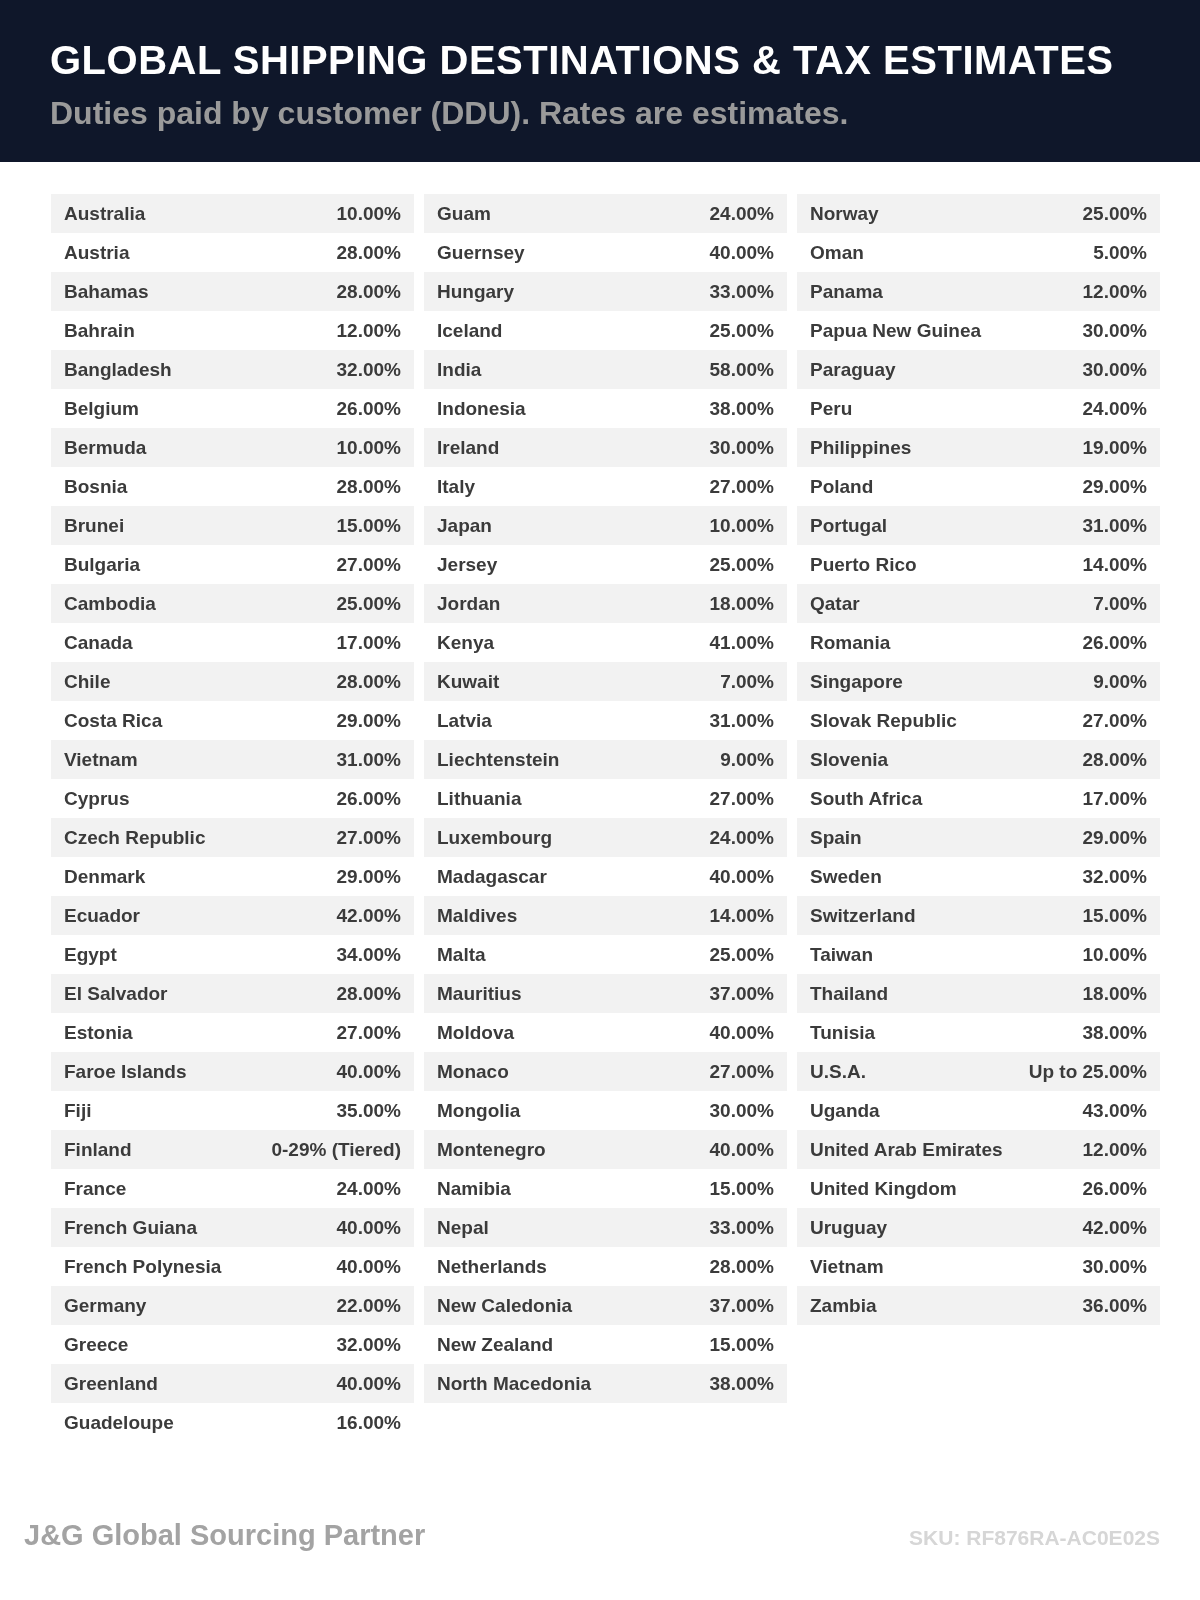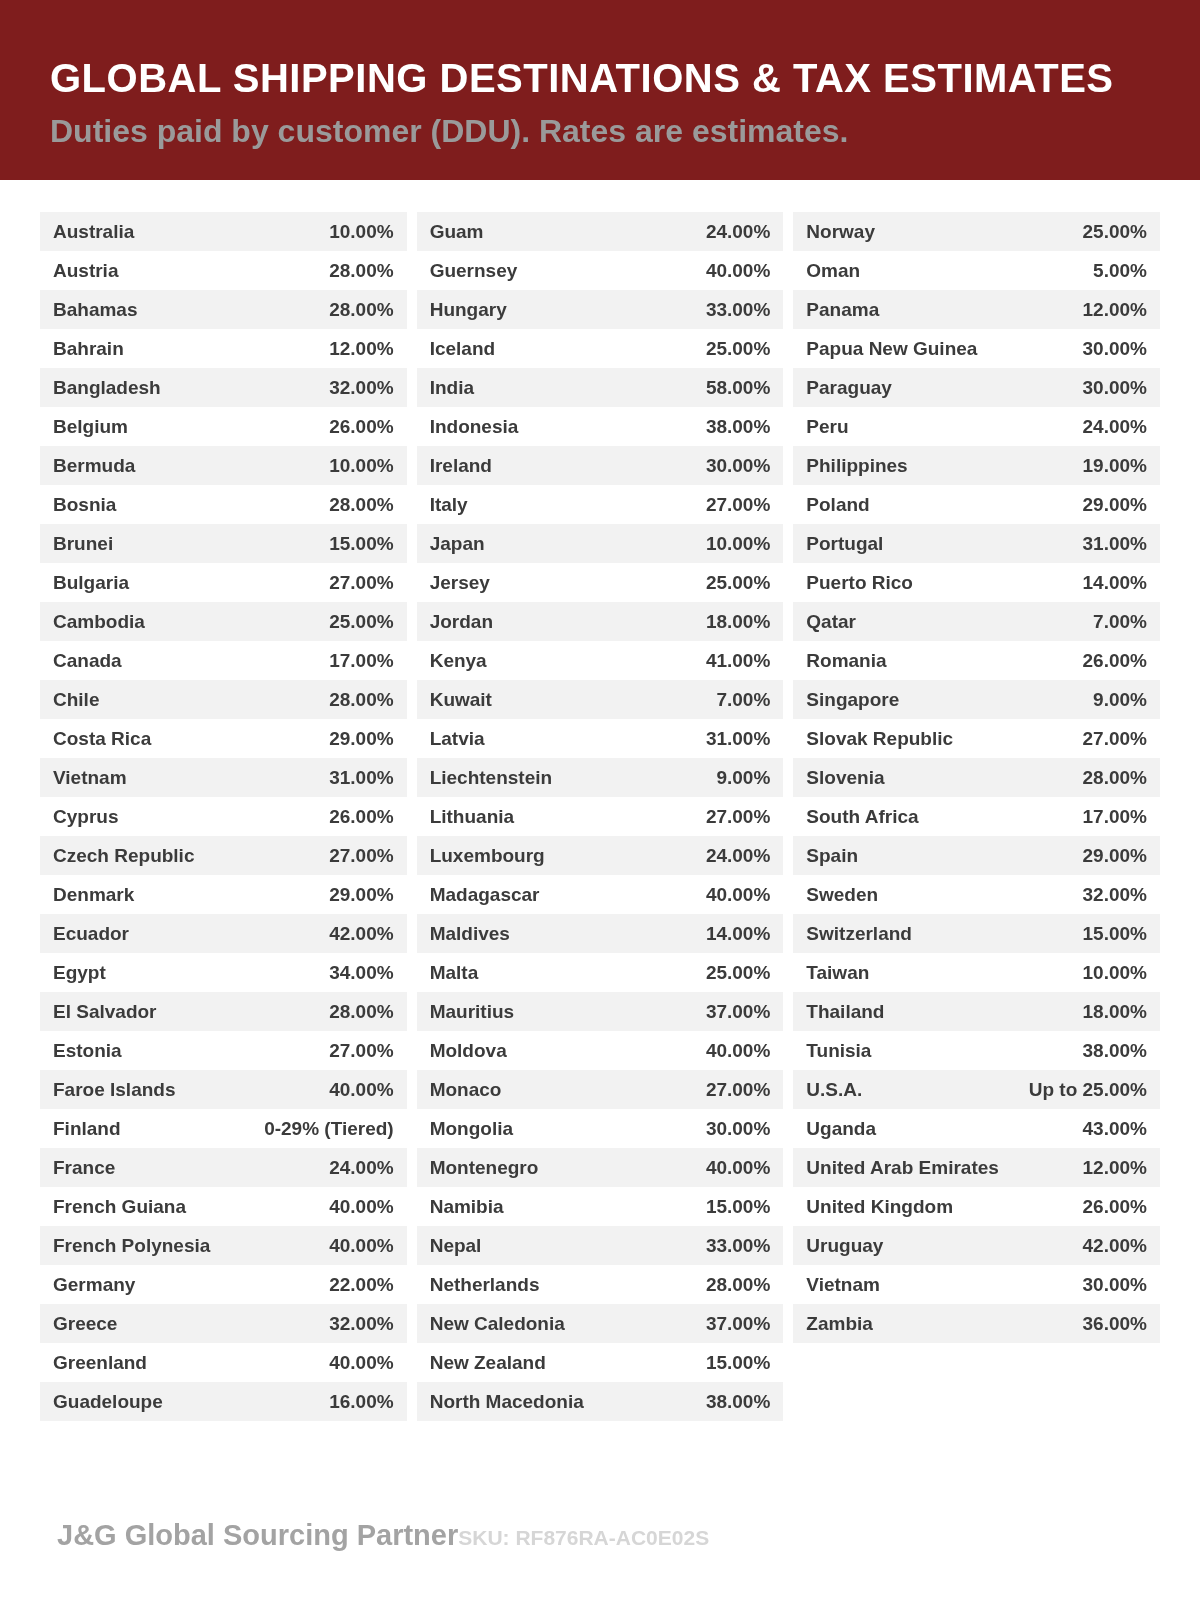--- a/index.html
+++ b/index.html
@@ -6,43 +6,44 @@
   html, body { width: 1200px; }
   body {
     width: 1200px;
     height: 1600px;
     position: relative;
     background: #ffffff;
     font-family: "Liberation Sans", "DejaVu Sans", sans-serif;
     overflow: hidden;
   }
   .header {
-    background: #7f1d1d;
+    background: #0f172a;
     color: #ffffff;
-    padding: 56px 50px 30px 50px;
+    padding: 38px 50px 30px 50px;
   }
   .header-title {
     font-size: 40px;
     font-weight: bold;
     letter-spacing: 0.5px;
     color: #ffffff;
   }
   .header-subtitle {
     margin-top: 12px;
     font-size: 32px;
     font-weight: bold;
     color: #9a9a9a;
   }
   .table-area {
     display: grid;
     grid-template-columns: 1fr 1fr 1fr;
     column-gap: 10px;
     padding: 0 40px;
     margin-top: 32px;
     align-items: start;
+    margin-left: 11px;
   }
   .rate-column { width: 100%; }
   .row {
     display: flex;
     justify-content: space-between;
     align-items: center;
     height: 39px;
     padding: 0 13px;
     background: #ffffff;
   }
@@ -55,24 +56,25 @@
   }
   .rate {
     font-size: 19px;
     font-weight: bold;
     color: #3b3b3b;
     white-space: nowrap;
     text-align: right;
   }
   .footer {
     position: absolute;
-    left: 57px;
+    left: 24px;
     right: 40px;
     bottom: 48px;
     display: flex;
+    justify-content: space-between;
     align-items: baseline;
   }
   .footer-brand {
     font-size: 29px;
     font-weight: bold;
     color: #a3a3a3;
   }
   .footer-sku {
     font-size: 21px;
     font-weight: bold;
@@ -176,20 +178,24 @@
       </div>
       <div class="row">
         <span class="country">Estonia</span>
         <span class="rate">27.00%</span>
       </div>
       <div class="row">
         <span class="country">Faroe Islands</span>
         <span class="rate">40.00%</span>
       </div>
       <div class="row">
+        <span class="country">Fiji</span>
+        <span class="rate">35.00%</span>
+      </div>
+      <div class="row">
         <span class="country">Finland</span>
         <span class="rate">0-29% (Tiered)</span>
       </div>
       <div class="row">
         <span class="country">France</span>
         <span class="rate">24.00%</span>
       </div>
       <div class="row">
         <span class="country">French Guiana</span>
         <span class="rate">40.00%</span>

